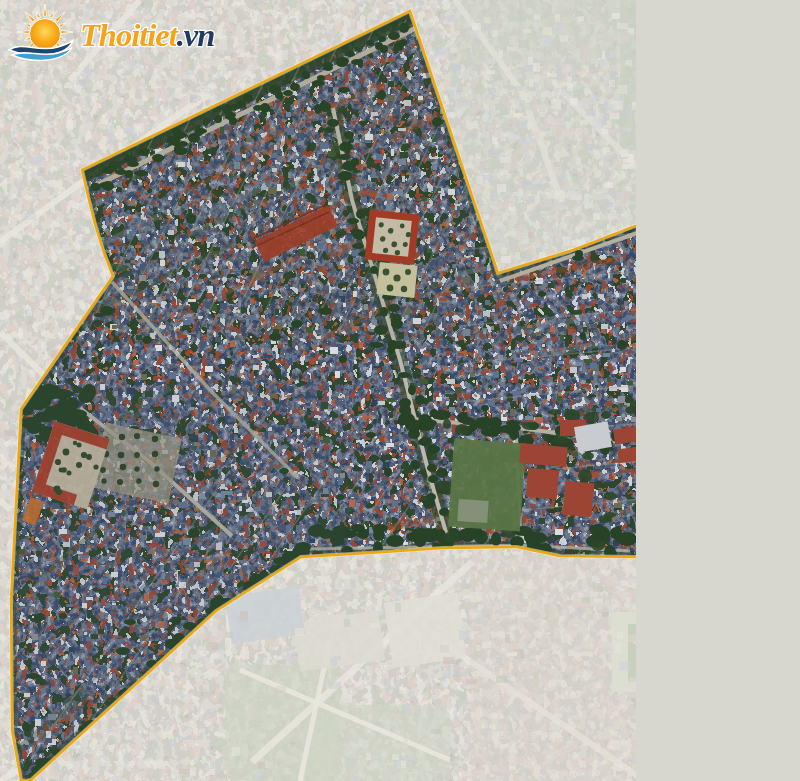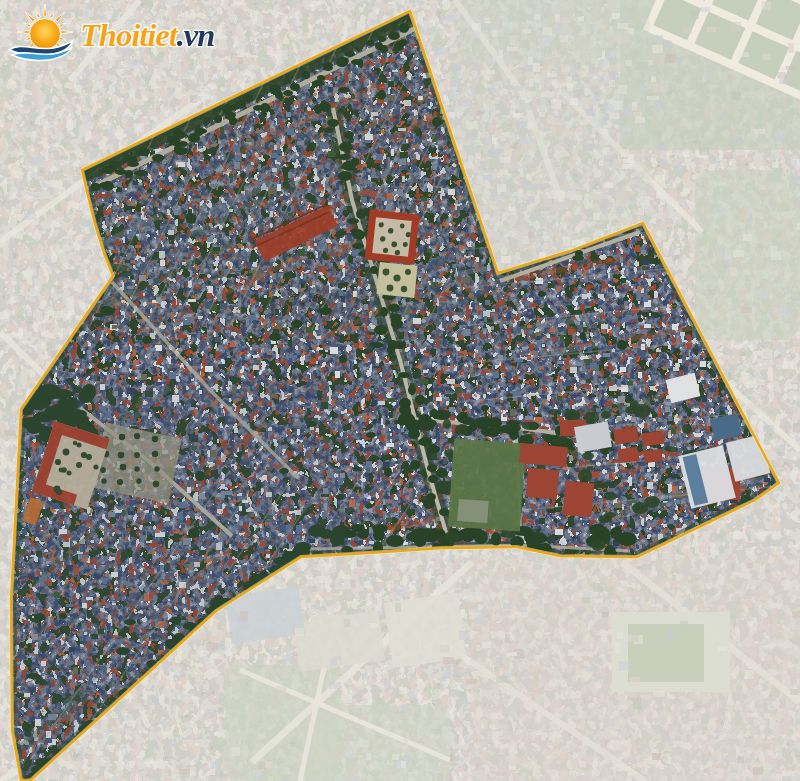--- a/index.html
+++ b/index.html
@@ -1,16 +1,16 @@
 <!DOCTYPE html>
 <html><head>
 <meta charset="utf-8">
 <style>
 html,body{margin:0;padding:0;background:#d8d7cf;}
-#map{position:relative;width:800px;height:781px;overflow:hidden;font-family:"Liberation Sans", sans-serif;}
+#map{position:relative;width:636px;height:781px;overflow:hidden;font-family:"Liberation Sans", sans-serif;}
 </style>
 </head>
 <body>
 
 <div id="map">
 <svg width="800" height="781" viewBox="0 0 800 781">
 <defs>
 <clipPath id="zone">
           <polygon points="410,11 498,273 570,251 643,223 779,483 755,500 637,557 560,556 517,547 442,548 368,553 301,557 216,611 31,780 25,781 21,780 12,730 11,600 21,409 113,276 104,253 95,224 88,196 82,170"></polygon>
         </clipPath>

